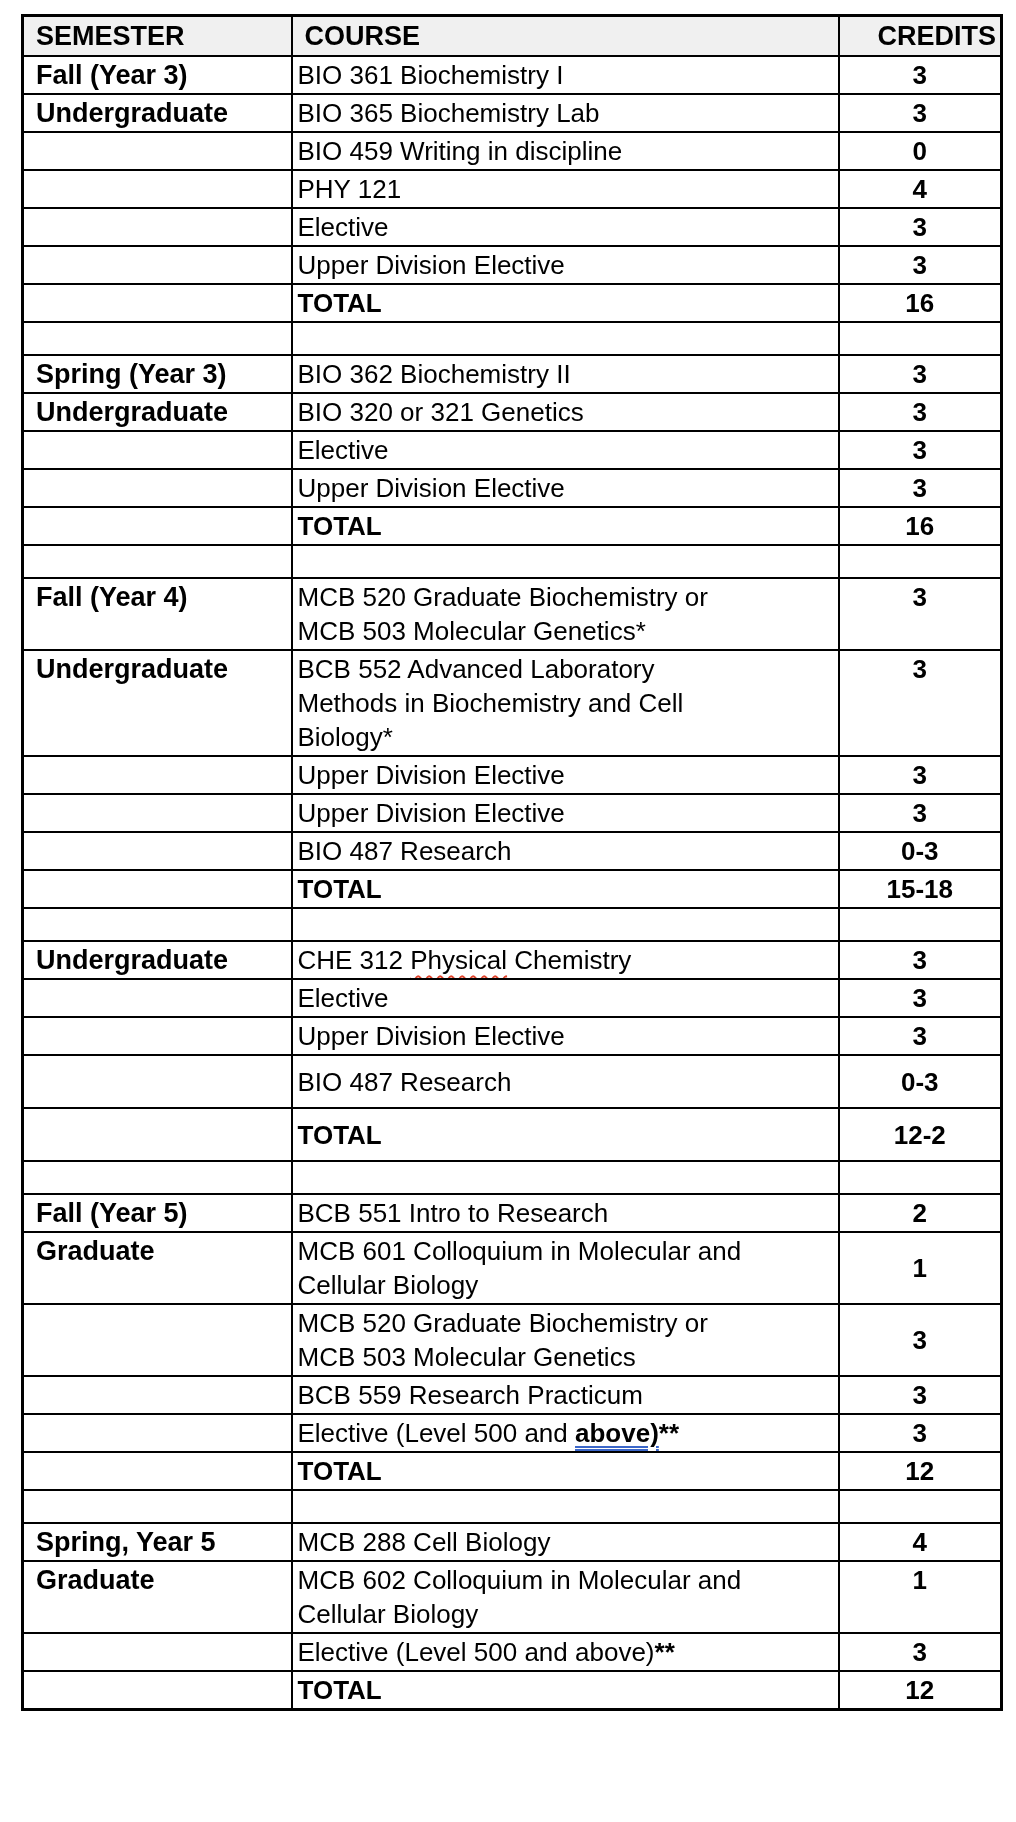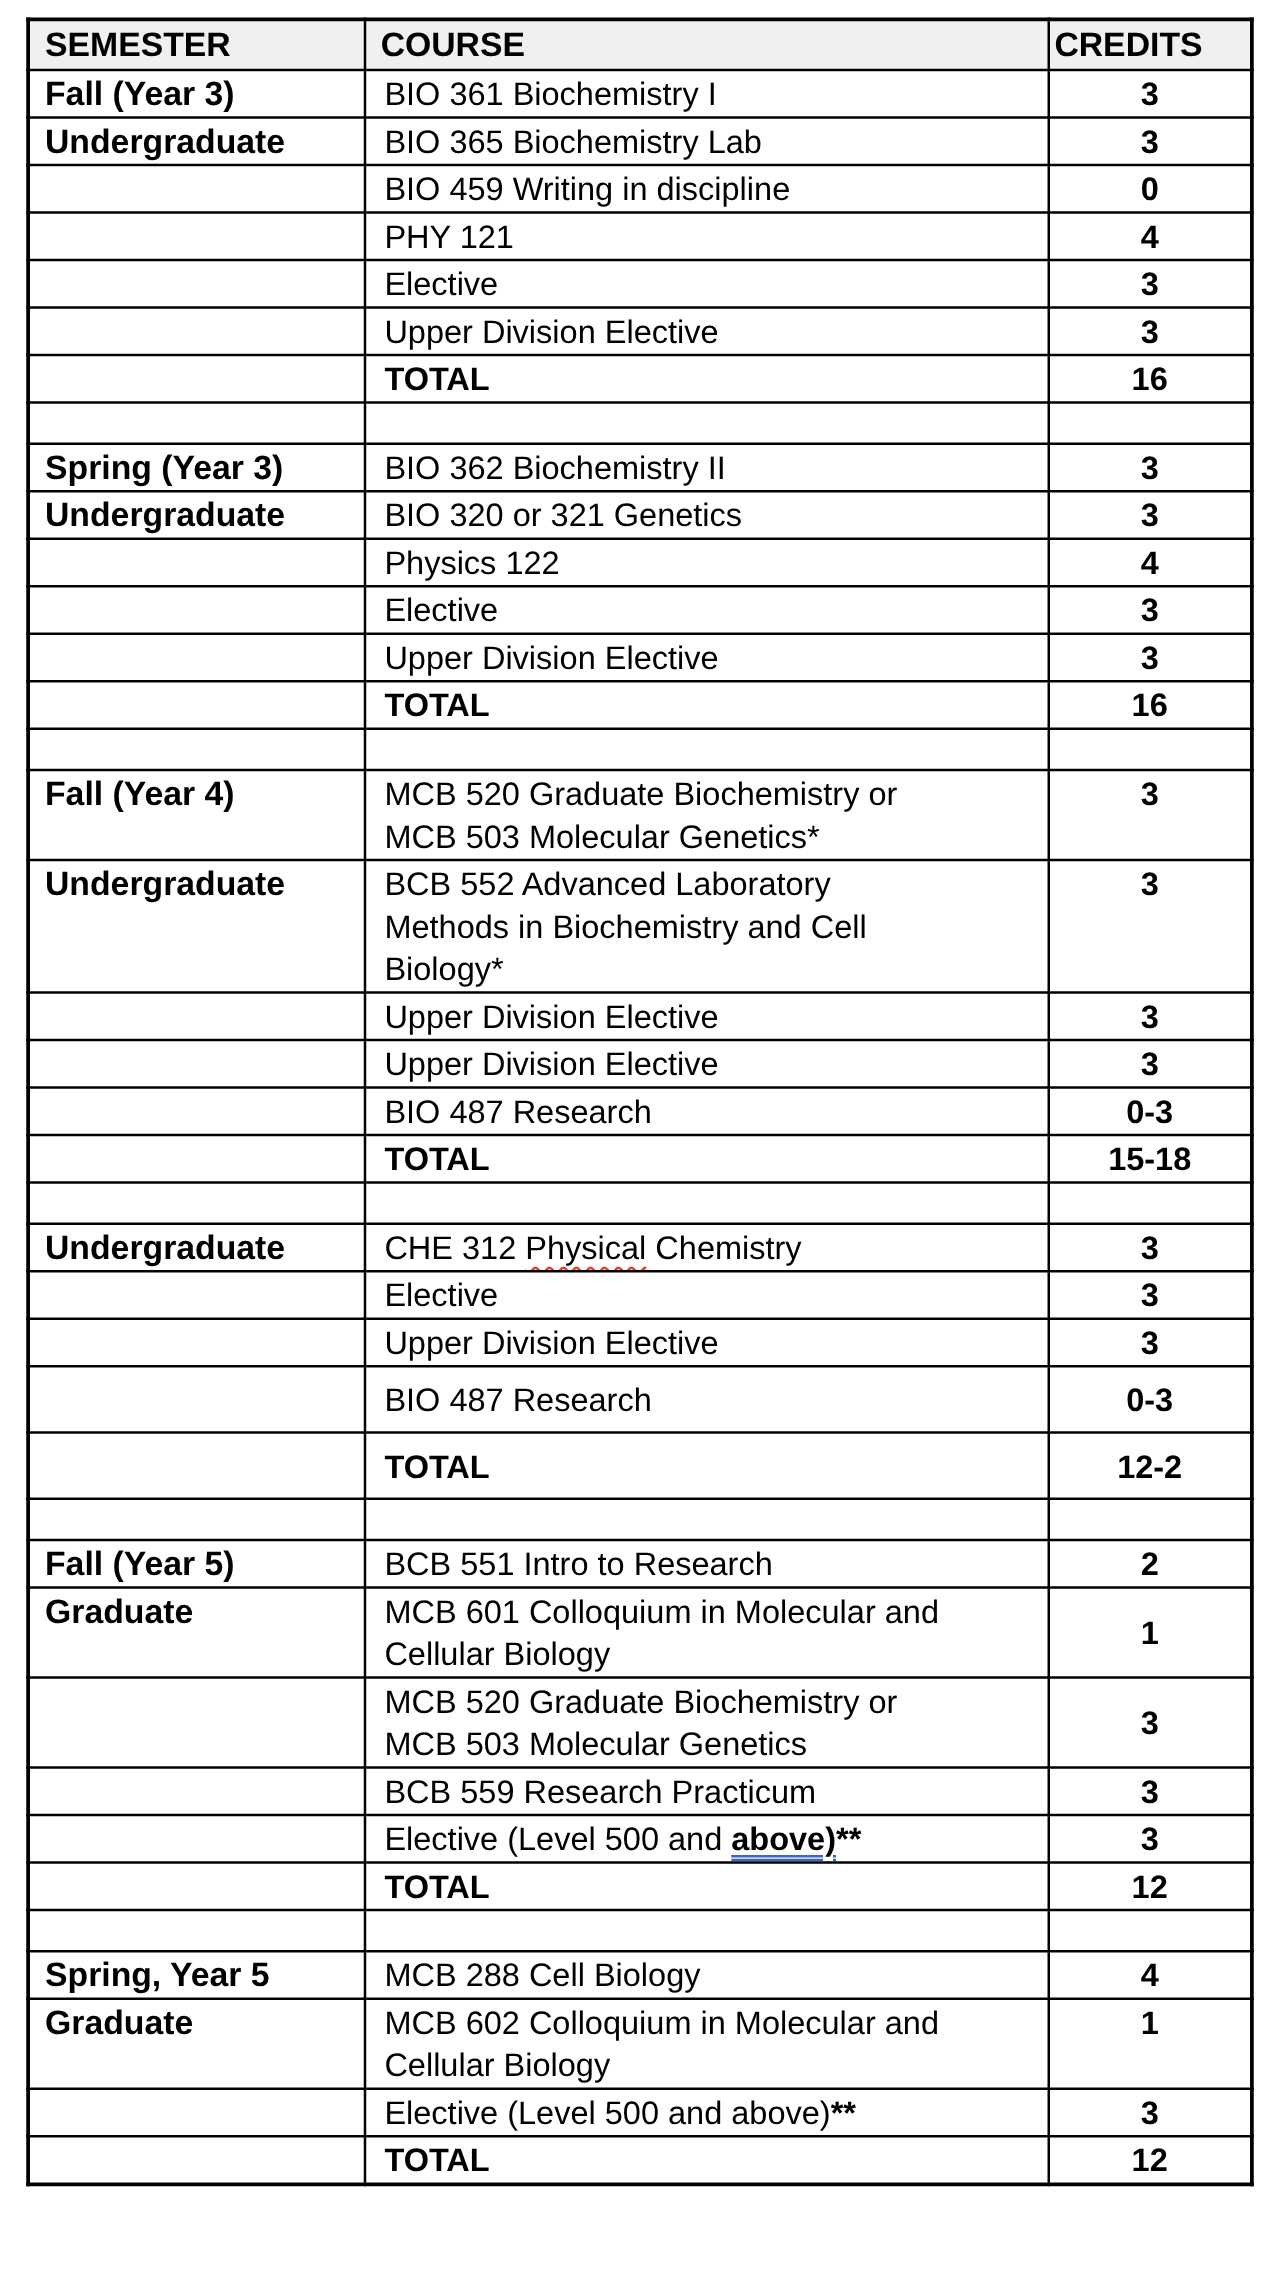--- a/index.html
+++ b/index.html
@@ -37,33 +37,33 @@
     overflow: hidden;
   }
   th {
     background: var(--header-bg);
     font-size: 27px;
     line-height: 34px;
     font-weight: bold;
     text-align: left;
     padding: 2px 8px 2px 12px;
   }
-  th.col-credits { text-align: left; padding-left: 4px; padding-right: 4px; }
+  th.col-credits { text-align: right; padding-left: 4px; padding-right: 4px; }
   td {
     font-size: 26px;
     line-height: 34px;
     padding: 1px 8px 1px 12px;
   }
   td.cell-semester {
     font-weight: bold;
     font-size: 27px;
     border-radius: 11px;
   }
   td.cell-course {
-    padding-left: 15px;
+    padding-left: 5px;
     white-space: pre-line;
     margin-top: 20px;
   }
   td.cell-credits {
     font-weight: bold;
     text-align: center;
     padding-left: 4px;
     padding-right: 4px;
   }
   tr.row-total td.cell-course { font-weight: bold; }
@@ -153,25 +153,20 @@
           <td class="cell-course">BIO 362 Biochemistry II</td>
           <td class="cell-credits">3</td>
         </tr>
         <tr>
           <td class="cell-semester">Undergraduate</td>
           <td class="cell-course">BIO 320 or 321 Genetics</td>
           <td class="cell-credits">3</td>
         </tr>
         <tr>
           <td class="cell-semester"></td>
-          <td class="cell-course">Physics 122</td>
-          <td class="cell-credits">4</td>
-        </tr>
-        <tr>
-          <td class="cell-semester"></td>
           <td class="cell-course">Elective</td>
           <td class="cell-credits">3</td>
         </tr>
         <tr>
           <td class="cell-semester"></td>
           <td class="cell-course">Upper Division Elective</td>
           <td class="cell-credits">3</td>
         </tr>
         <tr class="row-total">
           <td class="cell-semester"></td>

